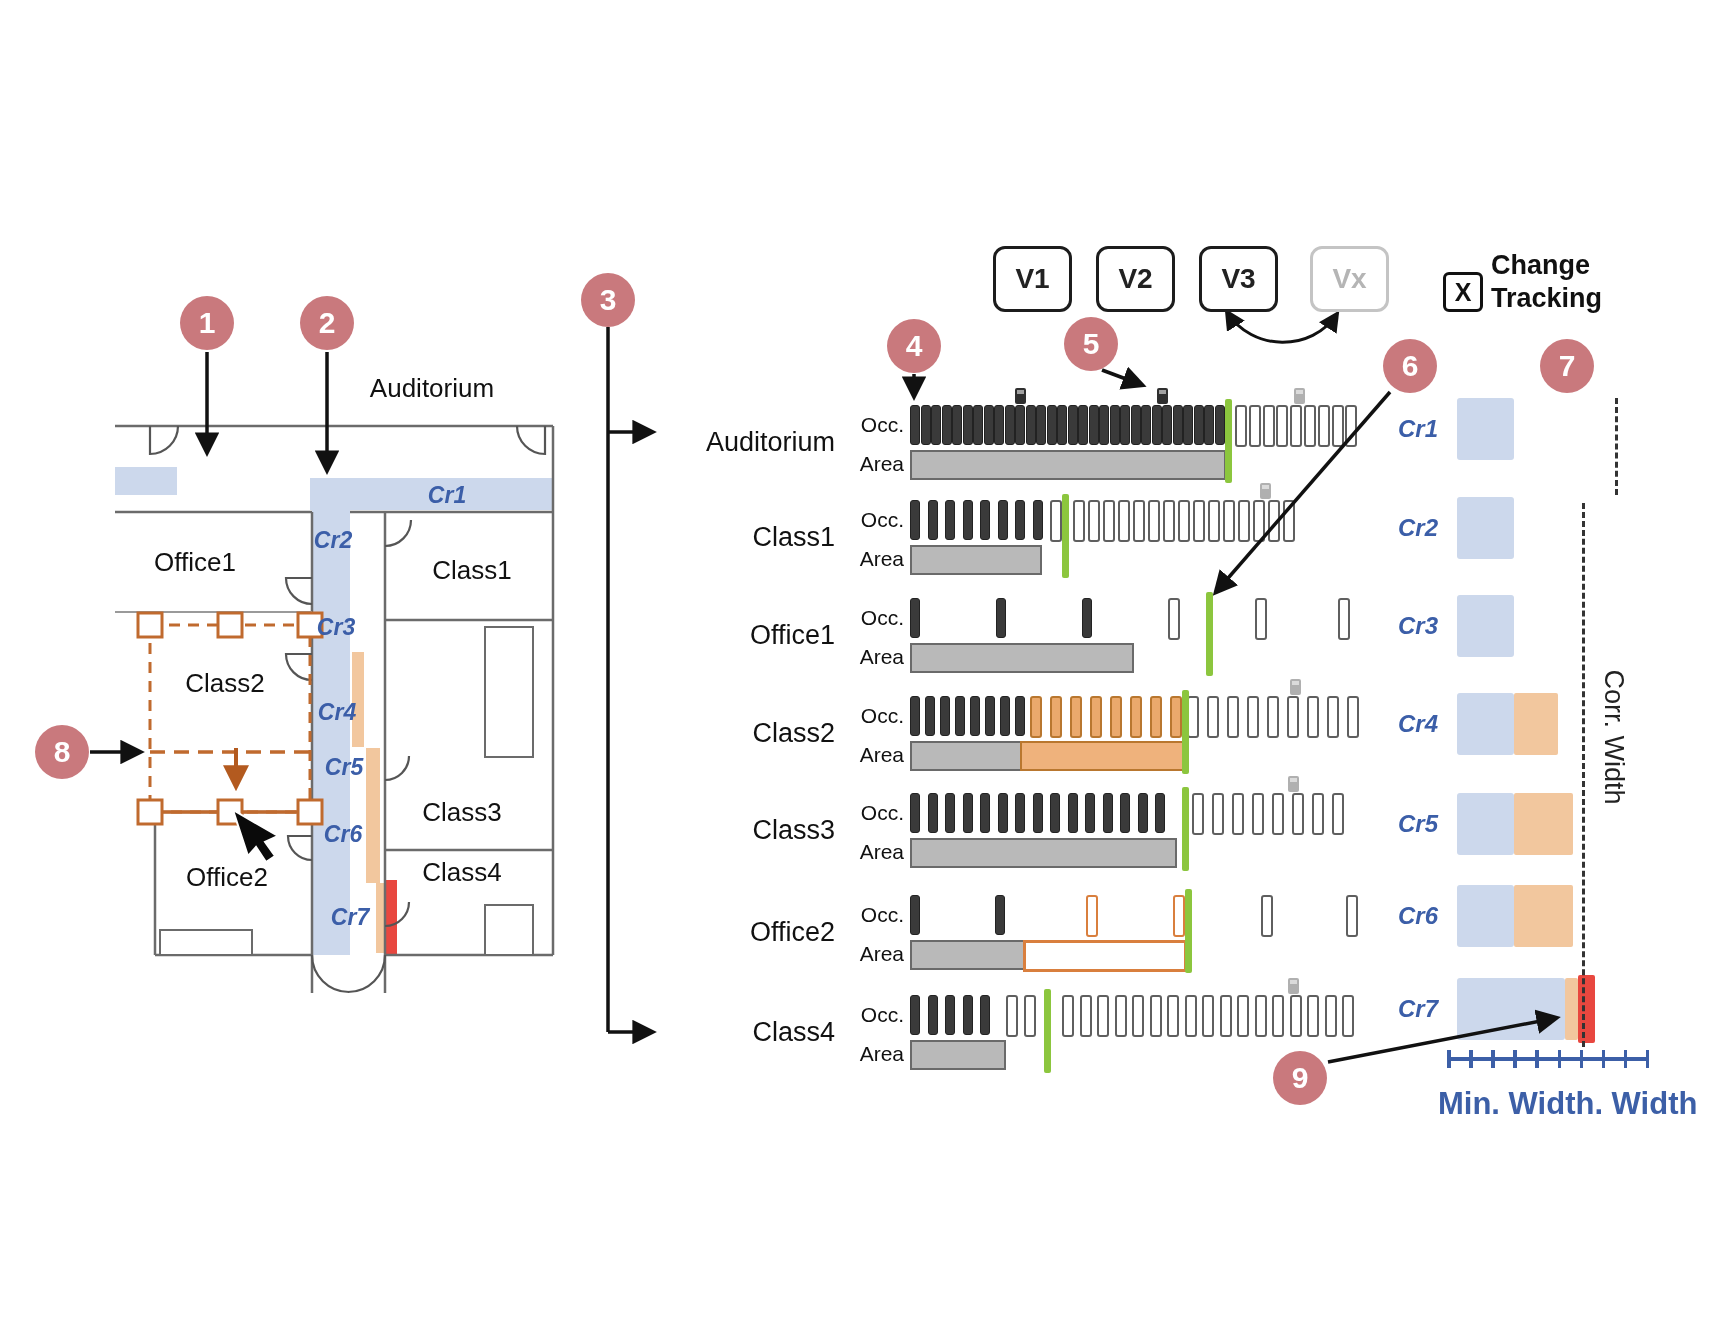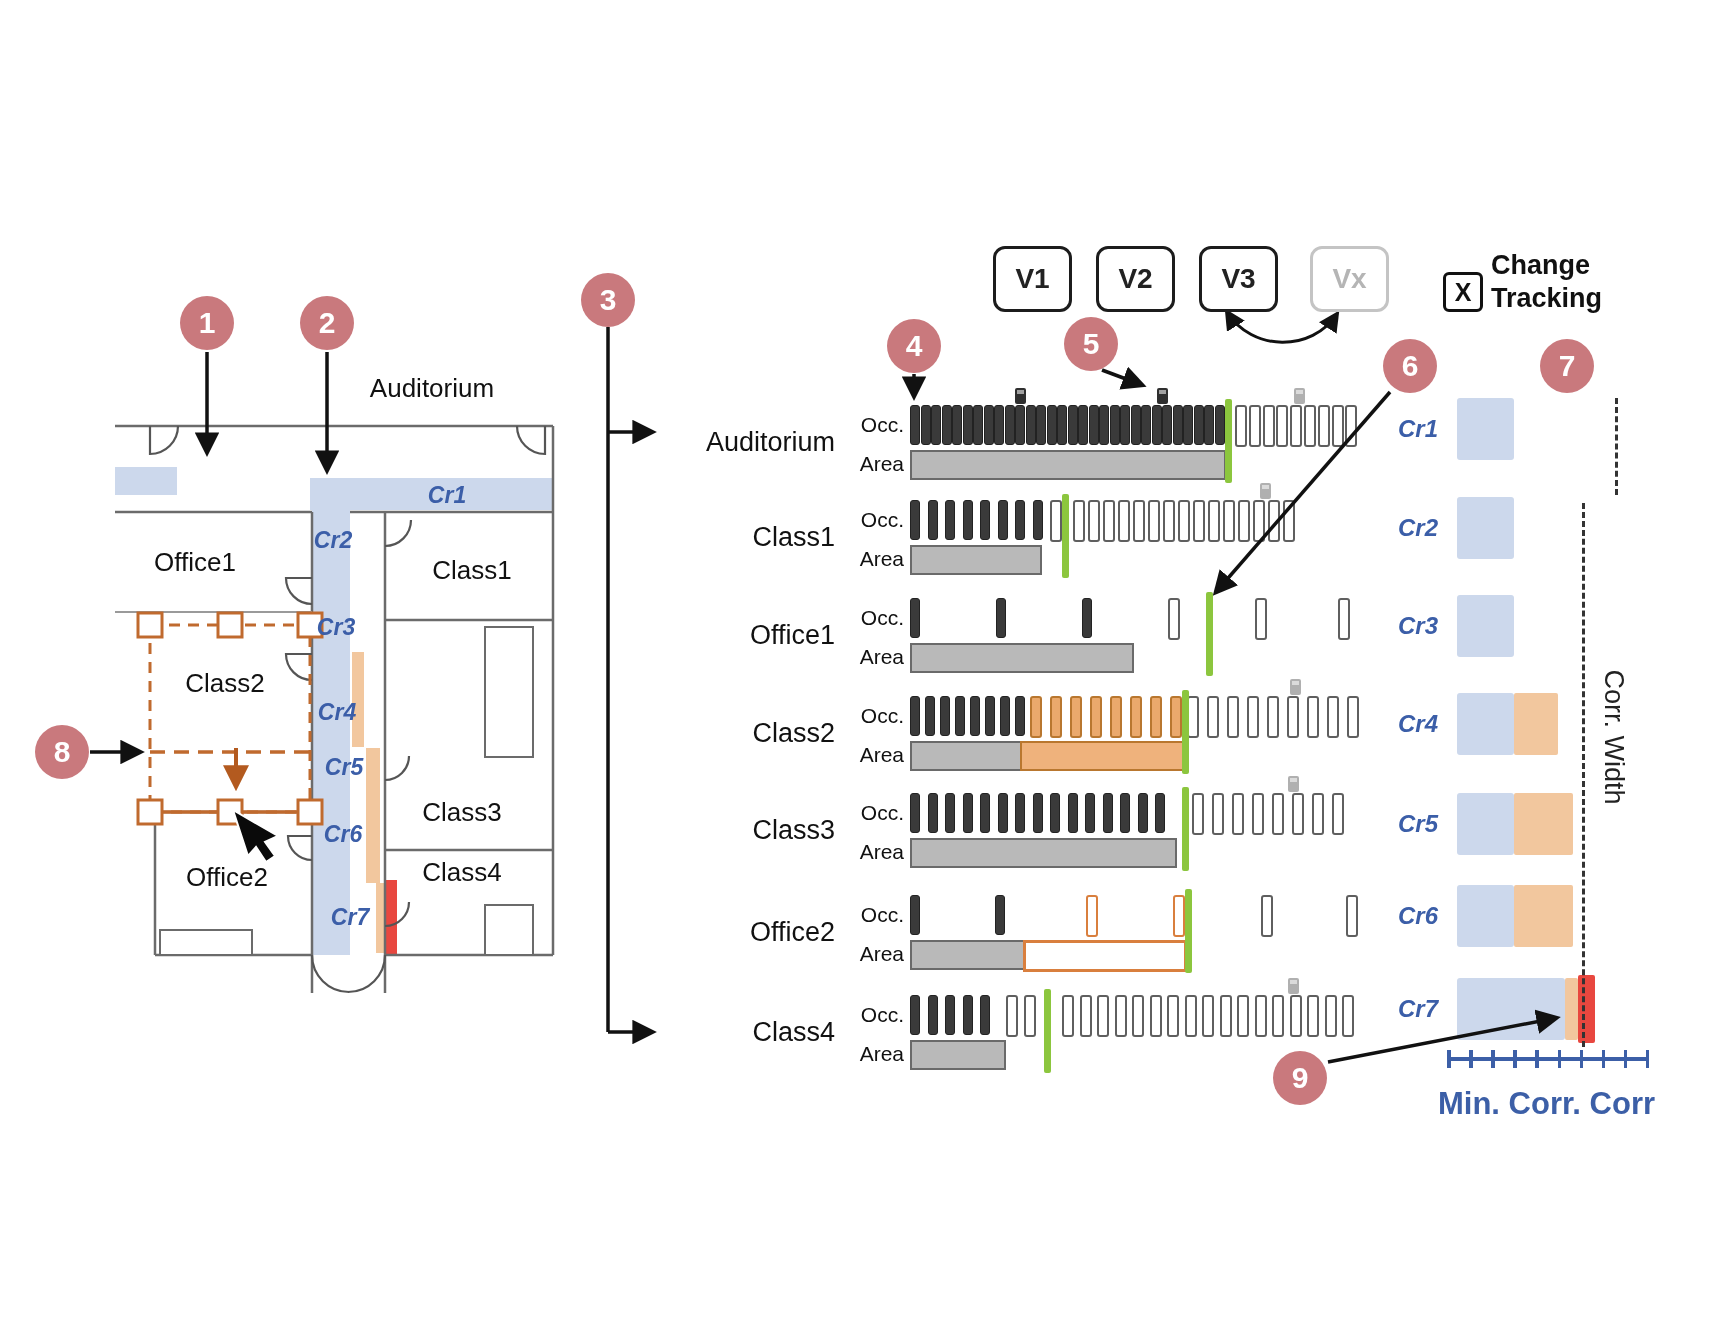--- a/index.html
+++ b/index.html
@@ -414,15 +414,15 @@
       <div class="ruler-tick" style="left: 22.1px;"></div>
       <div class="ruler-tick" style="left: 44.2px;"></div>
       <div class="ruler-tick" style="left: 66.3px;"></div>
       <div class="ruler-tick" style="left: 88.4px;"></div>
       <div class="ruler-tick" style="left: 110.5px;"></div>
       <div class="ruler-tick" style="left: 132.6px;"></div>
       <div class="ruler-tick" style="left: 154.7px;"></div>
       <div class="ruler-tick" style="left: 176.8px;"></div>
       <div class="ruler-tick" style="left: 198.9px;"></div>
     </div>
-  <div class="min-label">Min. Corr. Corr</div>
+  <div class="min-label">Min. Width. Width</div>
 
 </div>
 
 </body></html>

